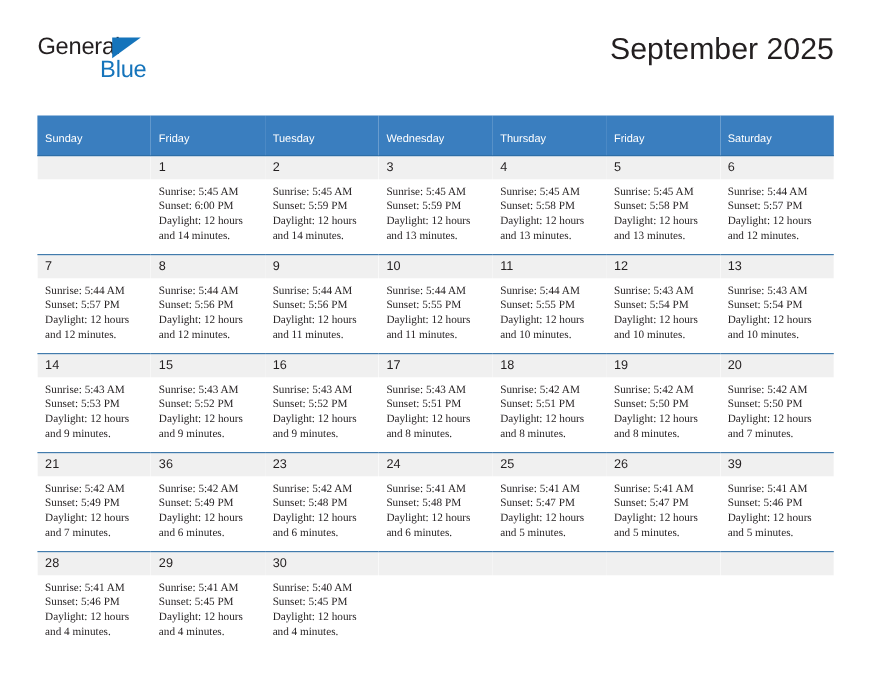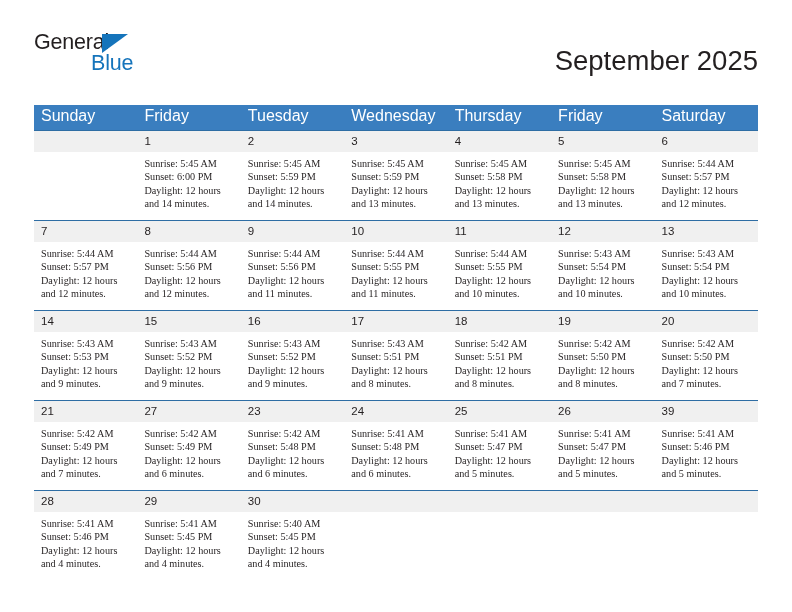--- a/index.html
+++ b/index.html
@@ -60,21 +60,21 @@
     left: 57px;
     top: 21px;
     font-size: 21.5px;
     letter-spacing: -0.2px;
     color: #1574bb;
     line-height: 1;
   }
   .title-block {
     position: absolute;
     right: 0;
-    top: 16px;
+    top: 0;
     text-align: center;
   }
   .cal-title {
     font-size: 27.5px;
     font-weight: normal;
     color: #231f20;
     line-height: 1.1;
     white-space: nowrap;
   }
   .cal-subtitle {
@@ -90,24 +90,24 @@
     position: absolute;
     left: 34px;
     top: 105px;
     width: 724px;
     border-collapse: collapse;
     table-layout: fixed;
   }
   .calendar th {
     background: #3a7ebf;
     color: #ffffff;
-    font-size: 16px;
+    font-size: 10px;
     font-weight: normal;
     text-align: left;
-    padding: 1px 0 5px 7px;
+    padding: 12px 0 5px 7px;
     height: 19px;
     border: none;
   }
   .calendar td {
     vertical-align: top;
     padding: 0;
     border-top: 1.3px solid #2e6da4;
     height: 89px;
     overflow: hidden;
   }
@@ -355,21 +355,21 @@
           <td>
             <div class="daynum">21</div>
             <div class="details">
               <div>Sunrise: 5:42 AM</div>
               <div>Sunset: 5:49 PM</div>
               <div>Daylight: 12 hours</div>
               <div>and 7 minutes.</div>
             </div>
           </td>
           <td>
-            <div class="daynum">27</div>
+            <div class="daynum">36</div>
             <div class="details">
               <div>Sunrise: 5:42 AM</div>
               <div>Sunset: 5:49 PM</div>
               <div>Daylight: 12 hours</div>
               <div>and 6 minutes.</div>
             </div>
           </td>
           <td>
             <div class="daynum">23</div>
             <div class="details">

